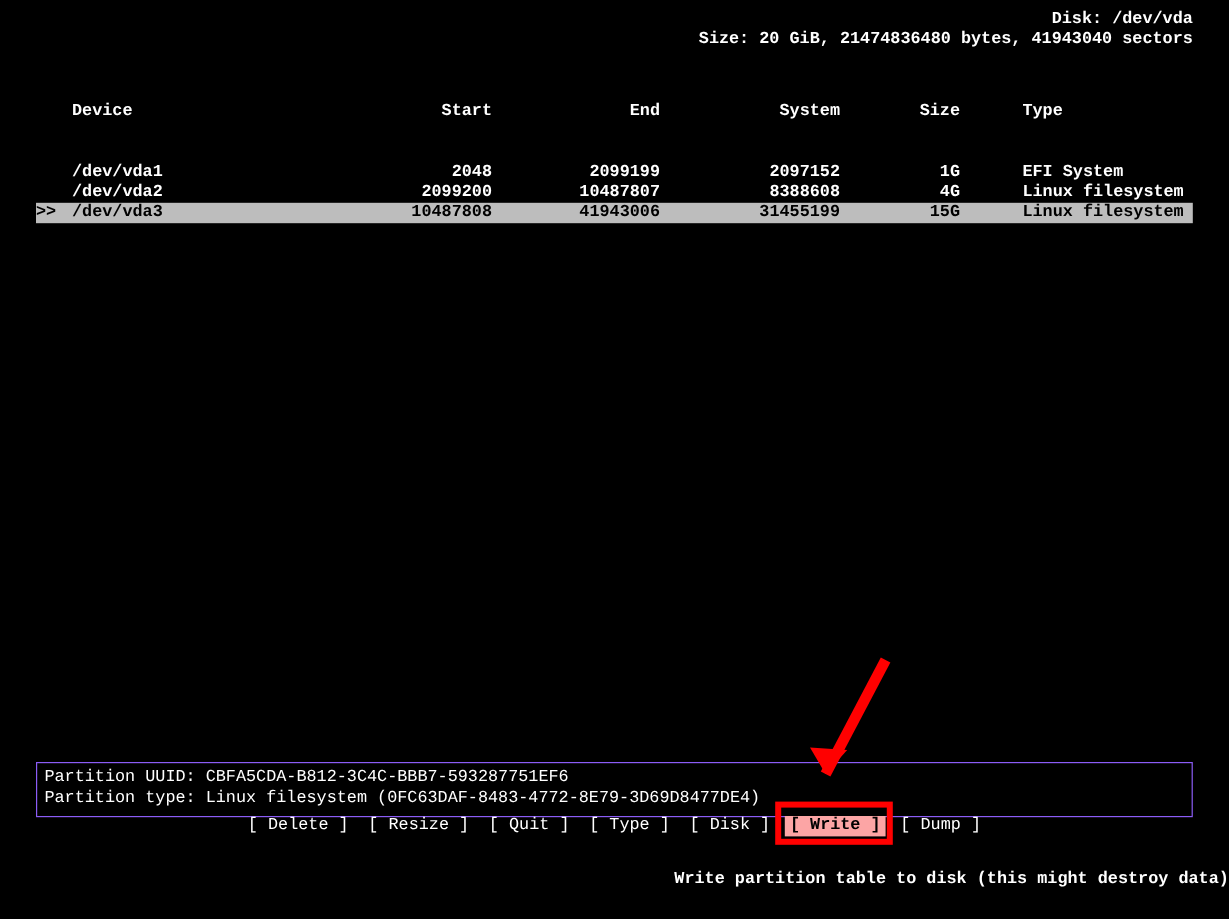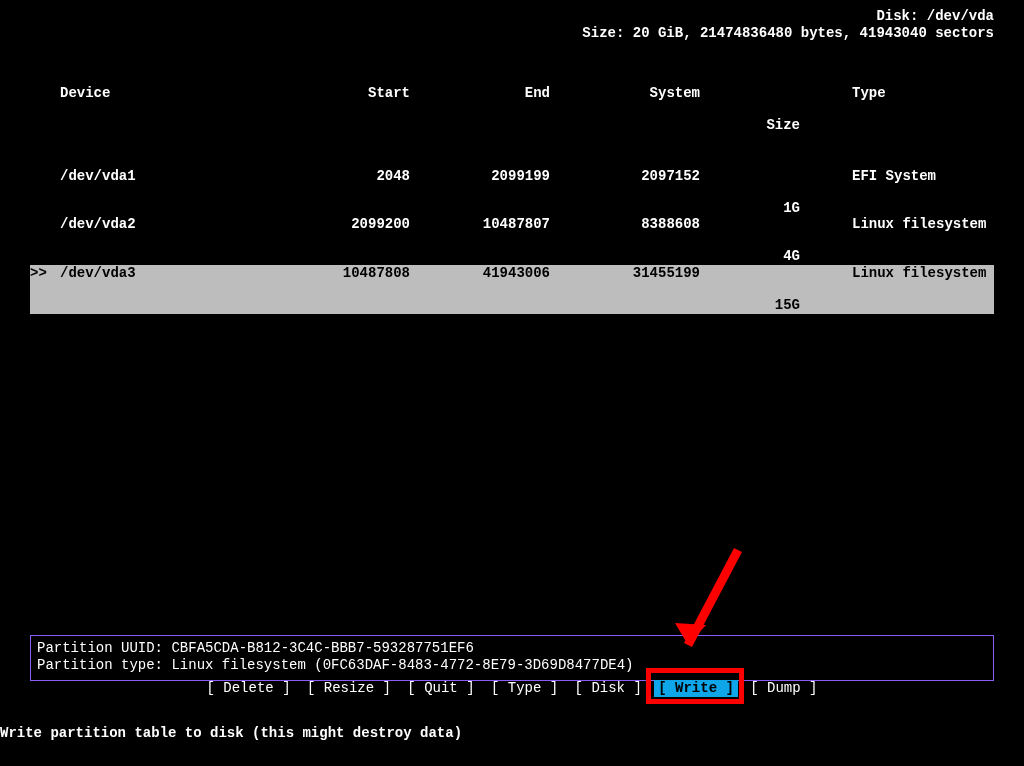--- a/index.html
+++ b/index.html
@@ -17,37 +17,37 @@
     .hdr{ text-align:right; }
     .hdr .bold{ font-weight:bold; }
     .table{ margin-top:10px; white-space:pre; font-weight:bold;}
     .thead{ font-weight:bold; }
     .row{ display:flex; }
     .cursor{ width:30px; flex:none; }
     .c-dev { width:230px; flex:none; }
     .c-start{ width:120px; text-align:right; flex:none;}
     .c-end  { width:140px; text-align:right; flex:none;}
     .c-sect { width:150px; text-align:right; flex:none;}
-    .c-size { width:100px; text-align:right; flex:none;margin-top:32px;}
+    .c-size { width:100px; text-align:right; flex:none;}
     .c-type { padding-left:8px; flex:1; text-align:left;margin-left:44px;}
     .sel{ background:#bdbdbd; color:#000; }
     .infobox{
       position:absolute; left:30px; right:30px; top:635px;
       border:1px solid #8b5cf6; padding:4px 6px 6px;
       font-weight:normal;
     }
     .menubar{
       position:absolute; left:0; right:0; top:680px;
       text-align:center;
     }
     .menubar span{ display:inline-block; padding:0 4px;}
-    .menu-sel{ background:#0ea5e9; color:#000; font-weight:bold;}
+    .menu-sel{ background:#fca5a5; color:#000; font-weight:bold;}
     .hintline{
       position:absolute; left:0; right:0; top:725px;
-      text-align:left; font-weight:bold;
+      text-align:right; font-weight:bold;
     }
     
     .redbox{
       position:absolute; border:5px solid #f00;
       left:646px; top:668px; width:98px; height:36px;
     }
     .arrow{
       position:absolute;
       left:668px; top:545px; width:80px; height:130px;
       pointer-events:none;

